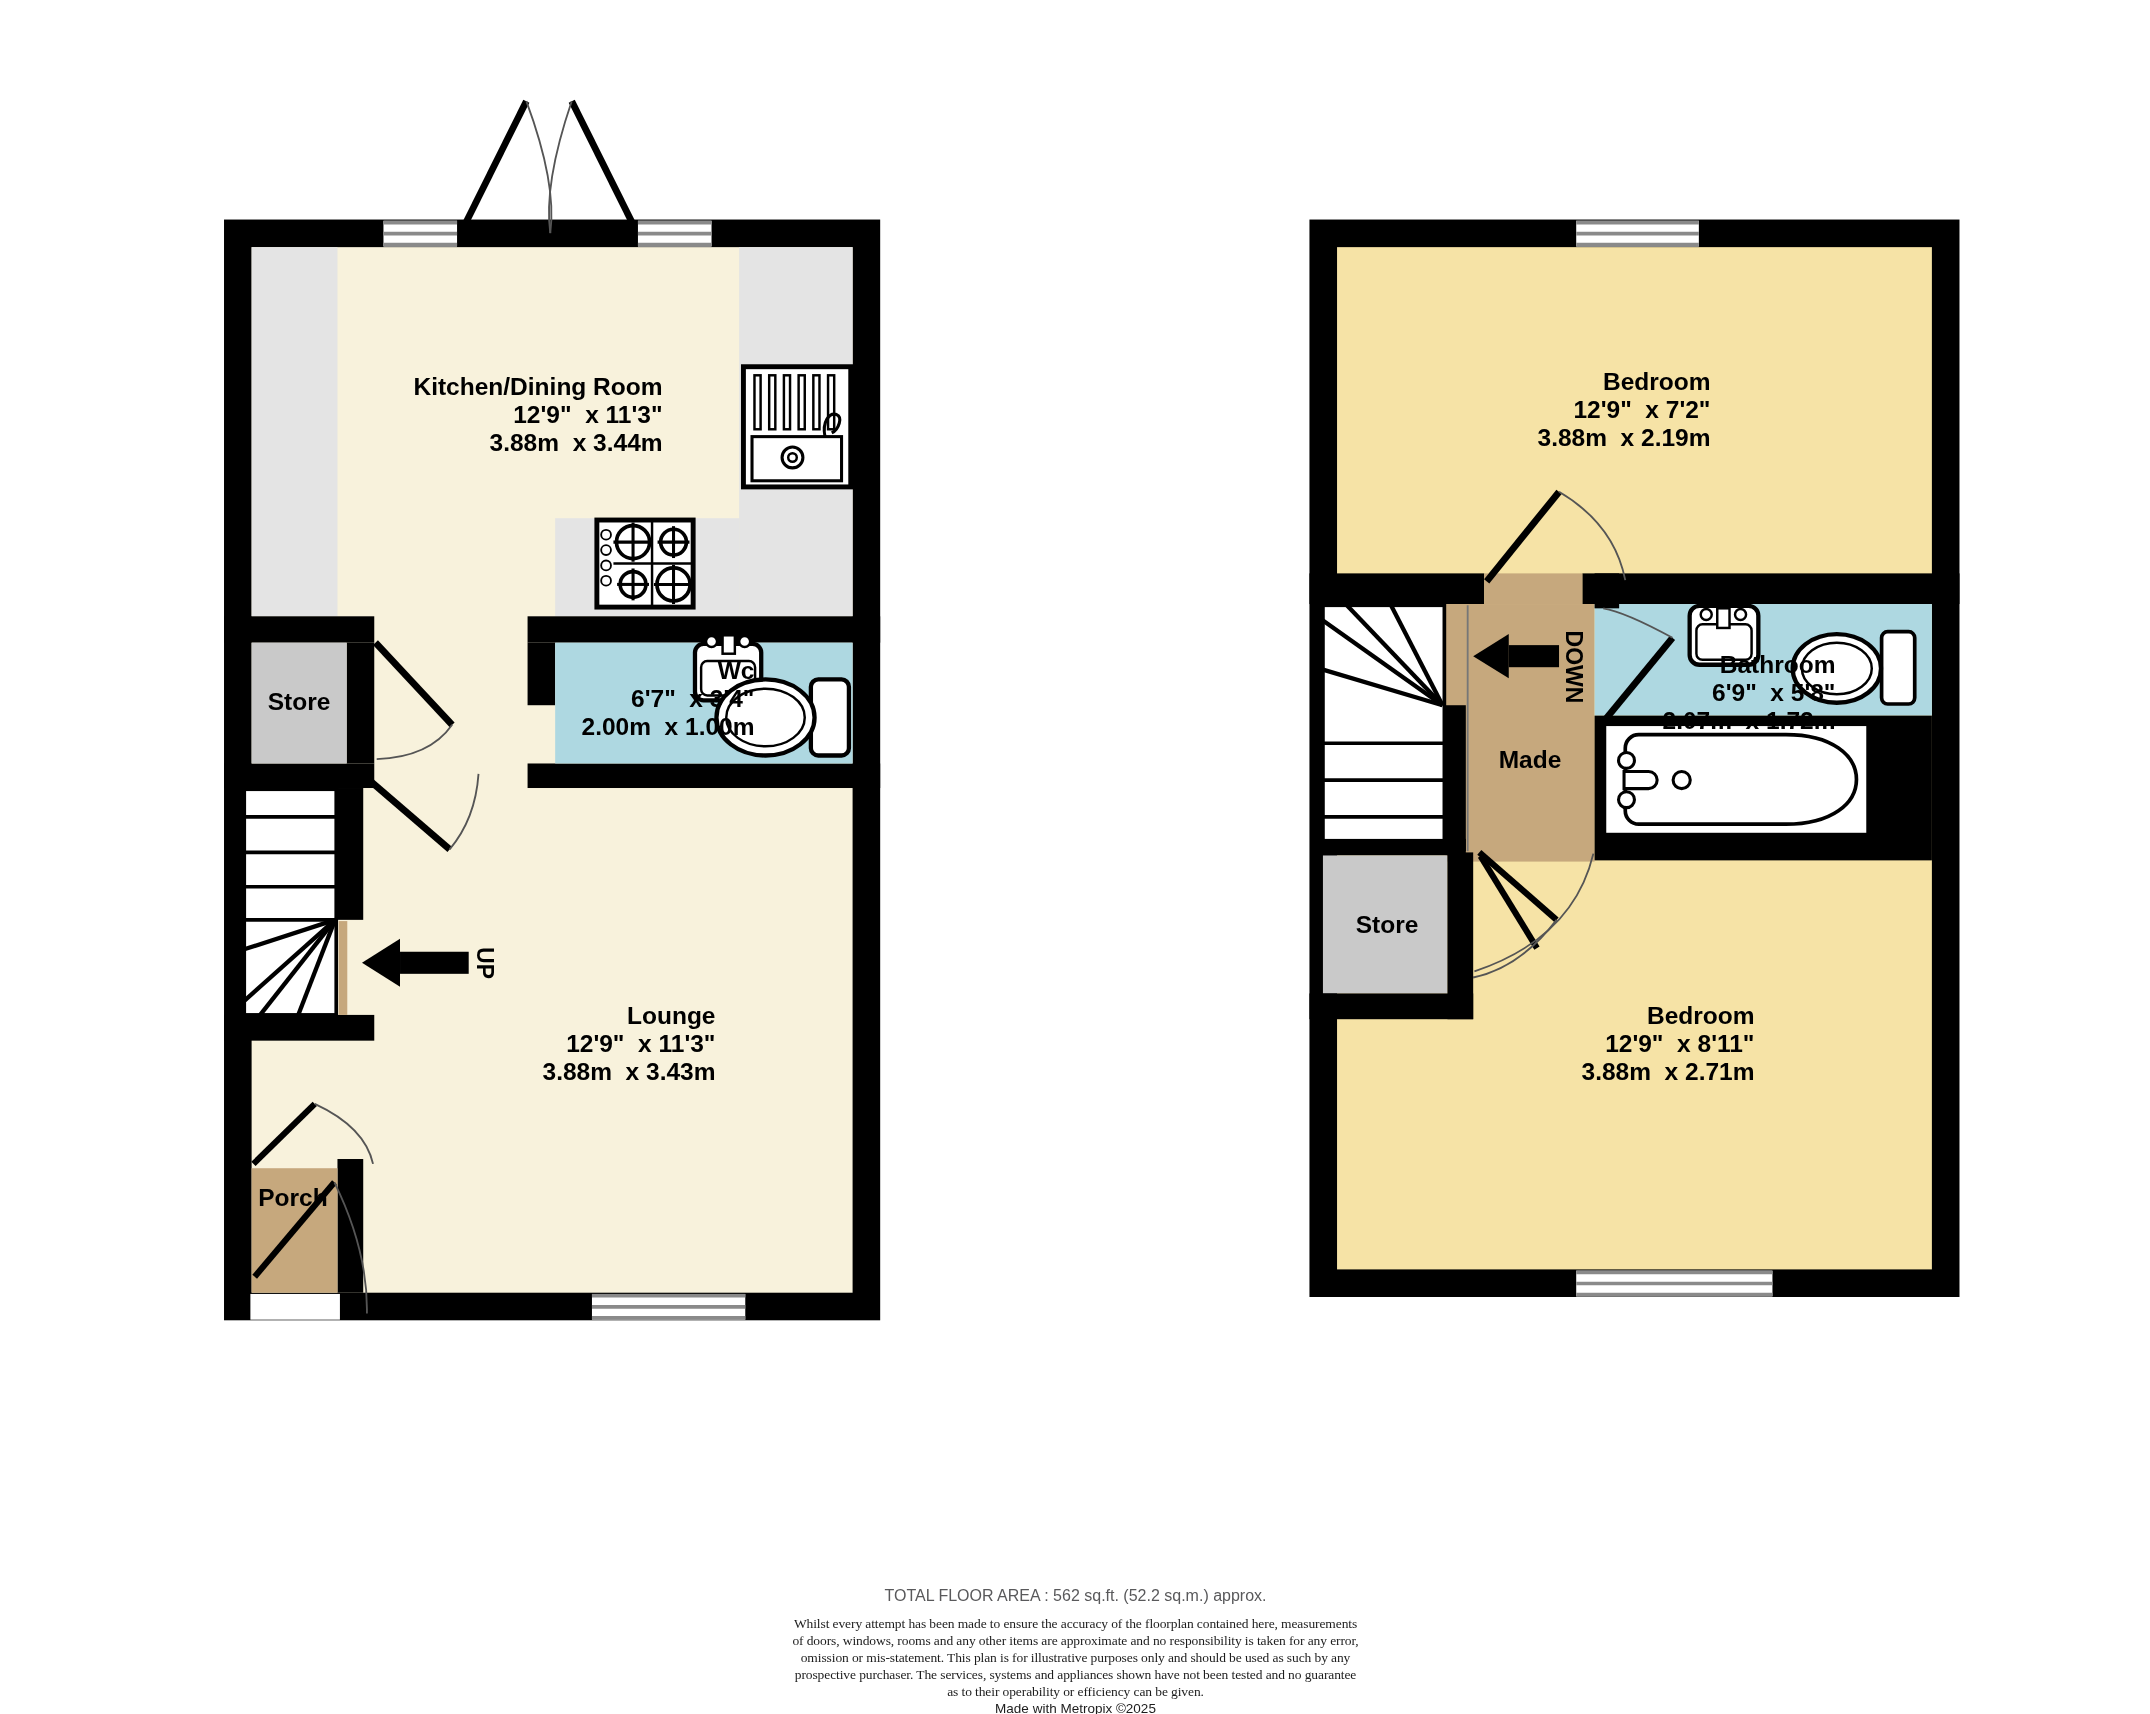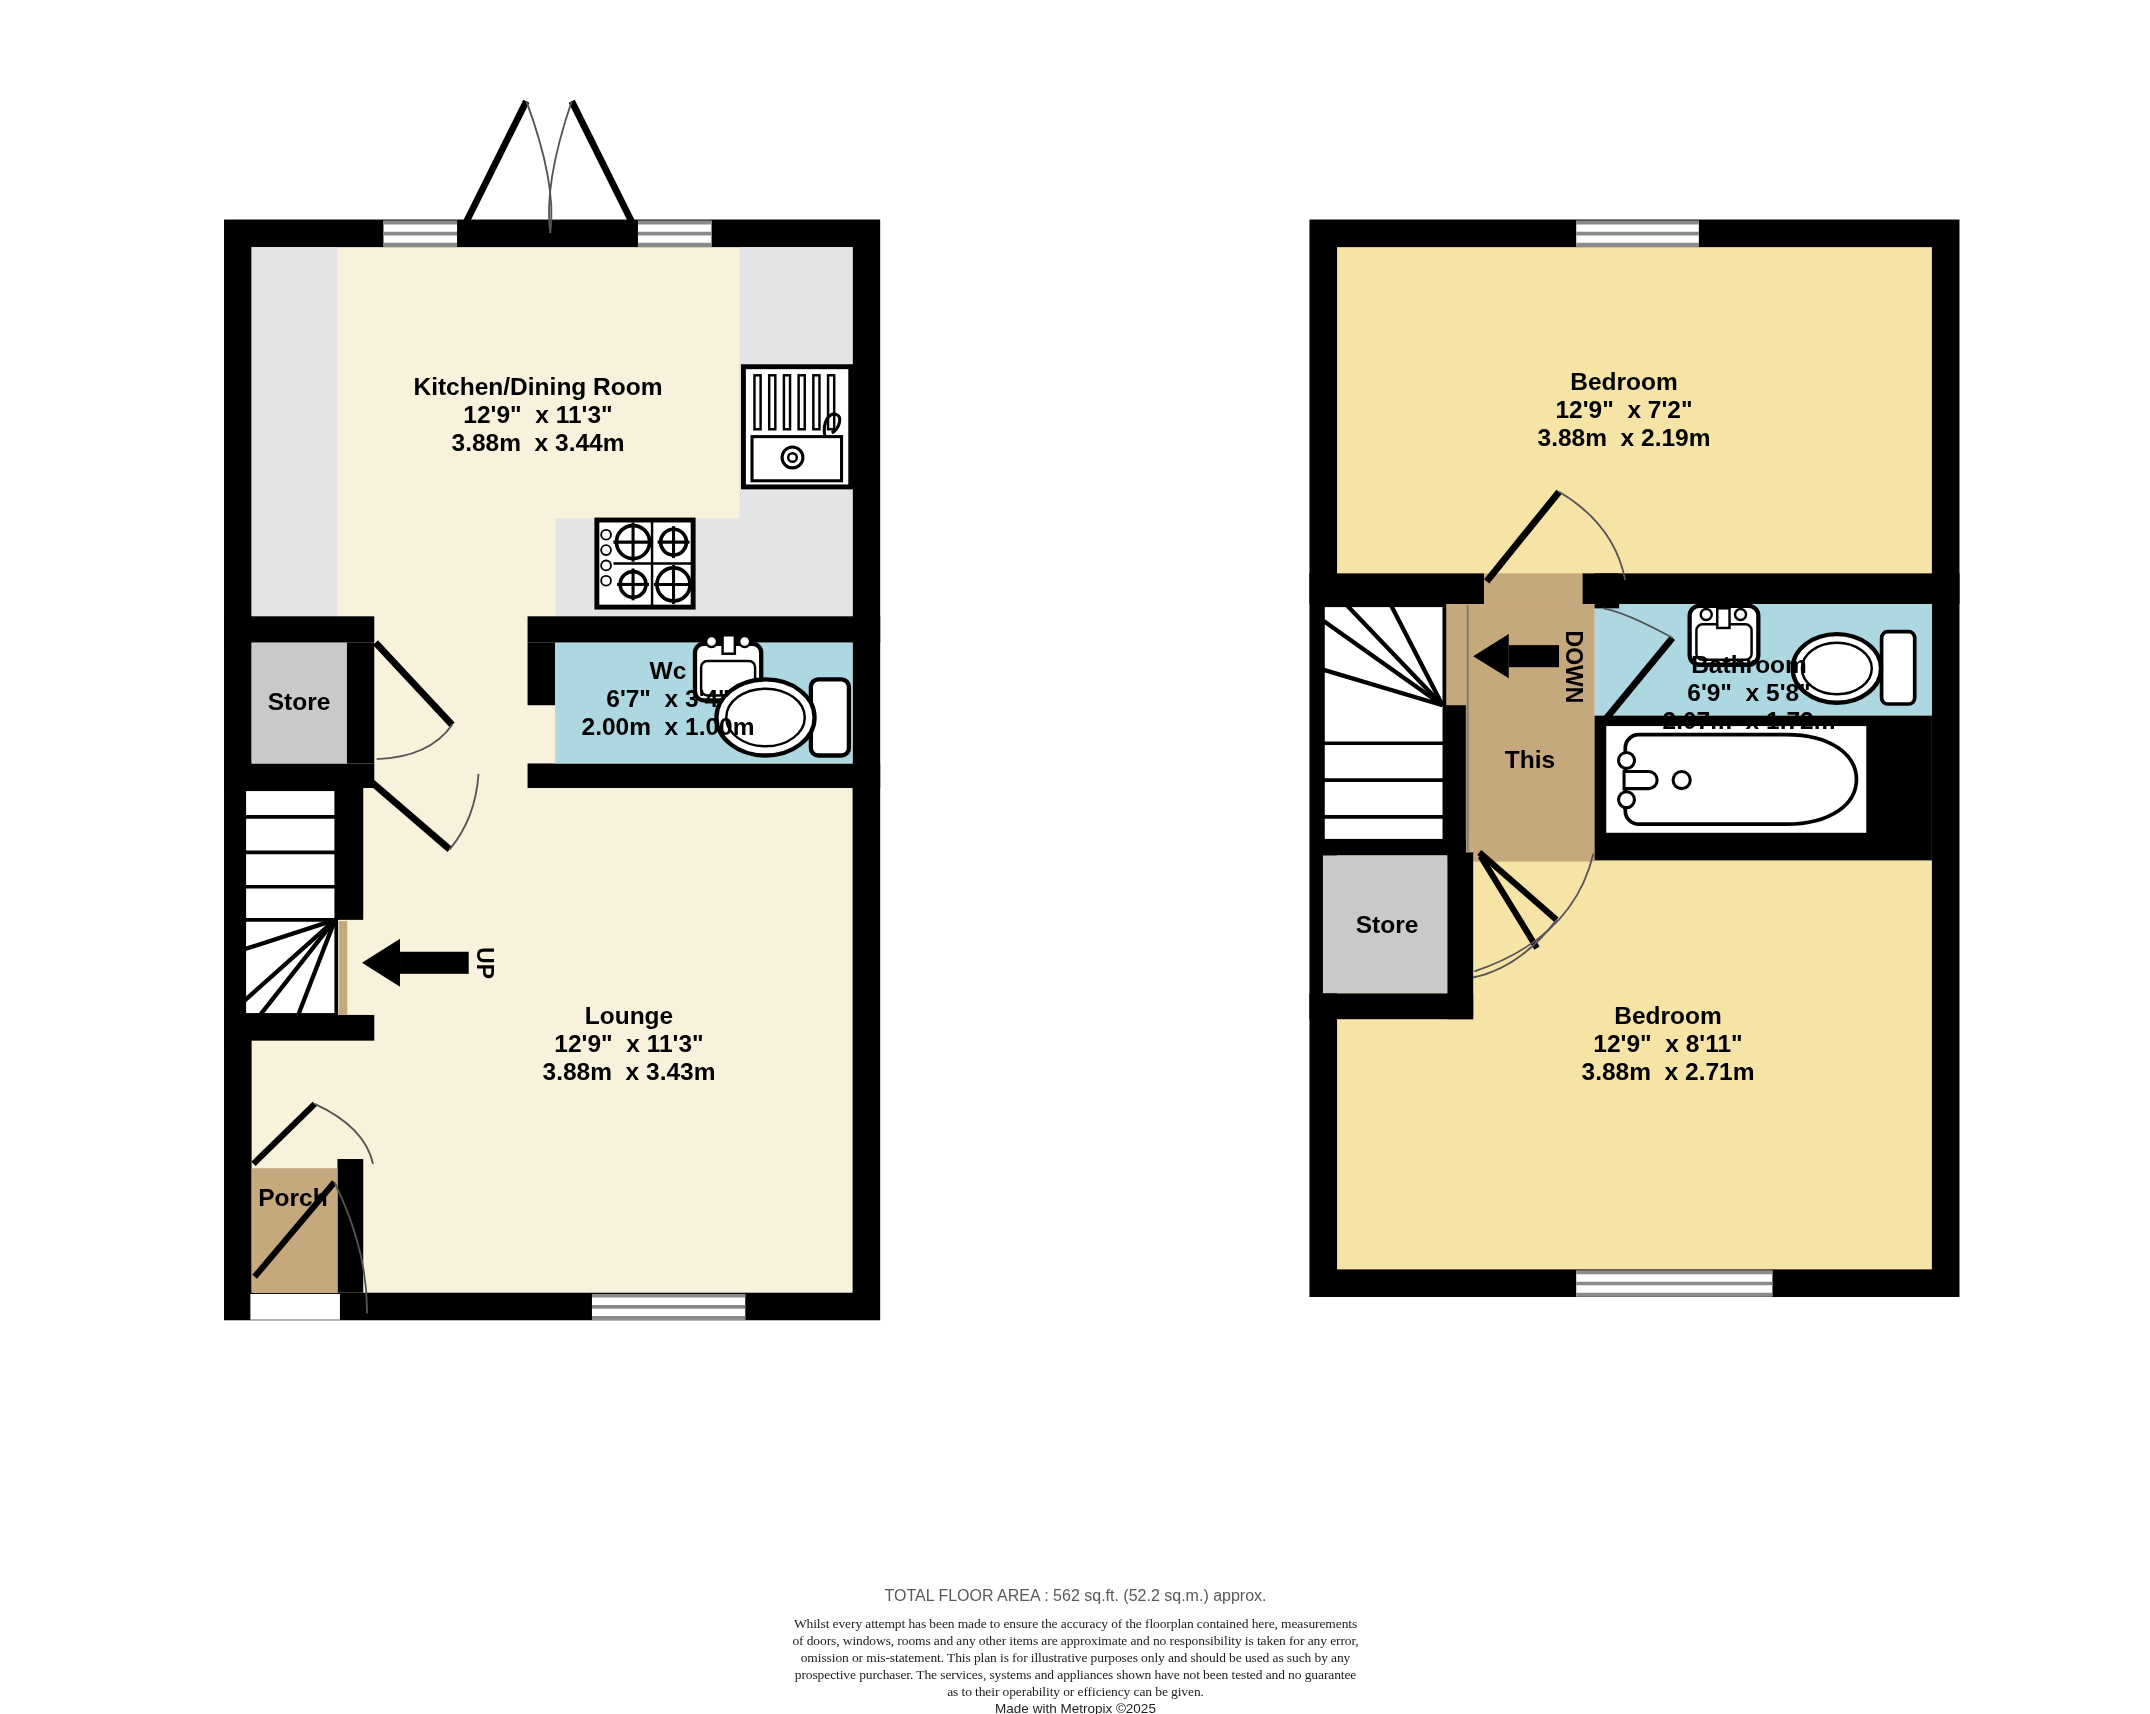--- a/index.html
+++ b/index.html
@@ -1,19 +1,19 @@
 <!DOCTYPE html>
 <html style="font-size:9.8px"><head>
 <meta charset="utf-8">
 <style>
   html,body{margin:0;padding:0;background:#ffffff;}
   #canvas{position:relative;width:2151px;height:1714px;background:#ffffff;overflow:hidden;
           font-family:"Liberation Sans",sans-serif;}
   #plan-svg{position:absolute;left:0;top:0;}
-  .lbl{position:absolute;transform:translate(-50%,-50%);text-align:center;color:#000;
+  .lbl{position:absolute;transform:translate(-50%,-50%);text-align:right;color:#000;
        font-family:"Liberation Sans",sans-serif;font-weight:bold;font-size:24.5px;line-height:28px;}
   .lbl div{white-space:pre;}
   .stair-lbl{position:absolute;transform:translate(-50%,-50%) rotate(90deg);color:#000;
        font-family:"Liberation Sans",sans-serif;font-weight:bold;font-size:23px;white-space:pre;}
   #footer{position:absolute;left:50%;top:1587px;transform:translateX(-50%);text-align:center;
           width:1043px;color:#000;}
   #footer .total{font-size:16px;color:#59595b;margin-bottom:9.8px;font-family:"Liberation Sans",sans-serif;}
   #footer .disc{font-size:13.5px;line-height:17px;color:#1c1c1c;letter-spacing:-0.1px;
                 font-family:Liberation Serif, serif;}
   #footer .credit{font-size:13.5px;line-height:17px;color:#1c1c1c;font-family:"Liberation Sans",sans-serif;}
@@ -275,21 +275,21 @@
   <div>Bedroom</div>
   <div>12'9"  x 7'2"</div>
   <div>3.88m  x 2.19m</div>
 </div>
 <div class="lbl" style="left:1749px;top:693px;">
   <div>Bathroom</div>
   <div>6'9"  x 5'8"</div>
   <div>2.07m  x 1.72m</div>
 </div>
 <div class="lbl" style="left:1530px;top:760px;">
-  <div>This</div>
+  <div>Made</div>
 </div>
 <div class="lbl" style="left:1387px;top:925px;">
   <div>Store</div>
 </div>
 <div class="lbl" style="left:1668px;top:1044px;">
   <div>Bedroom</div>
   <div>12'9"  x 8'11"</div>
   <div>3.88m  x 2.71m</div>
 </div>
 <div class="stair-lbl" style="left:1573px;top:667px;">DOWN</div>

